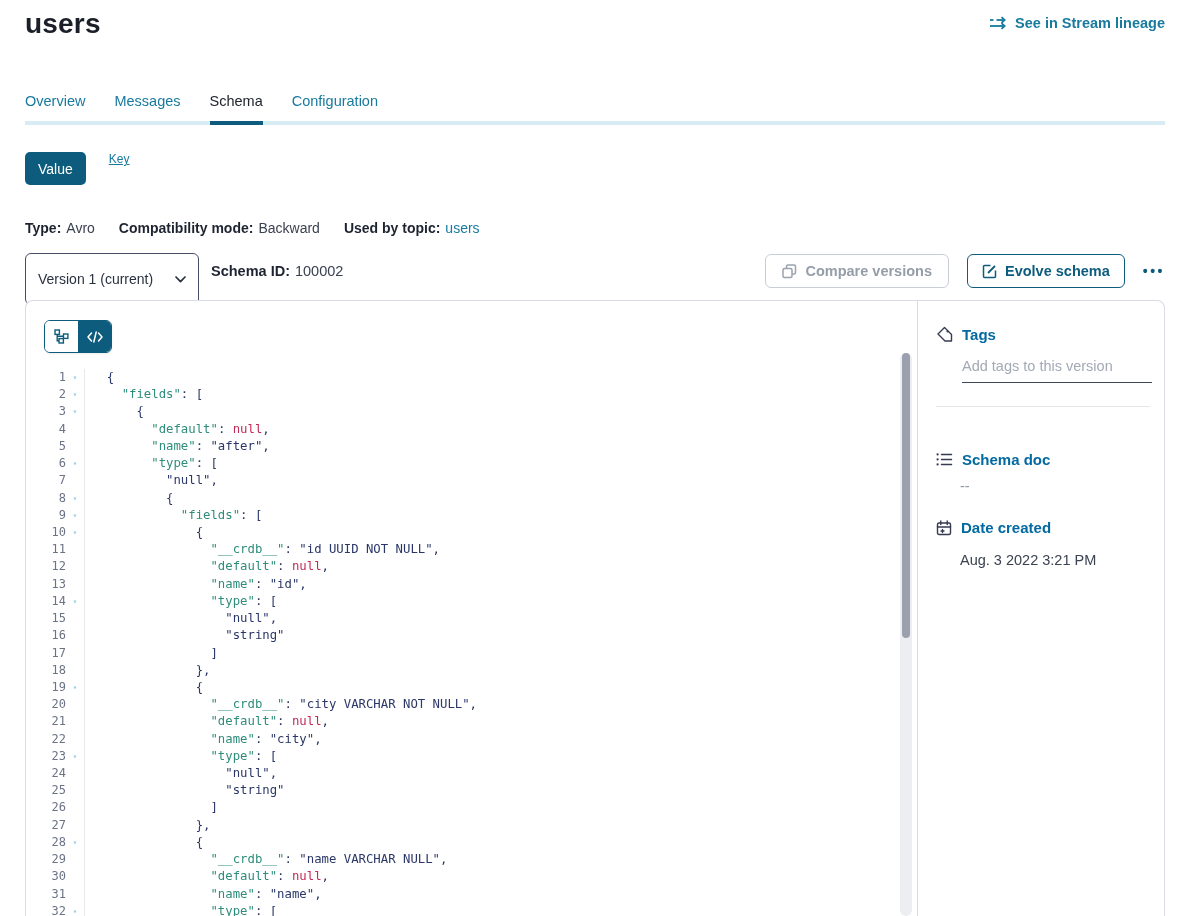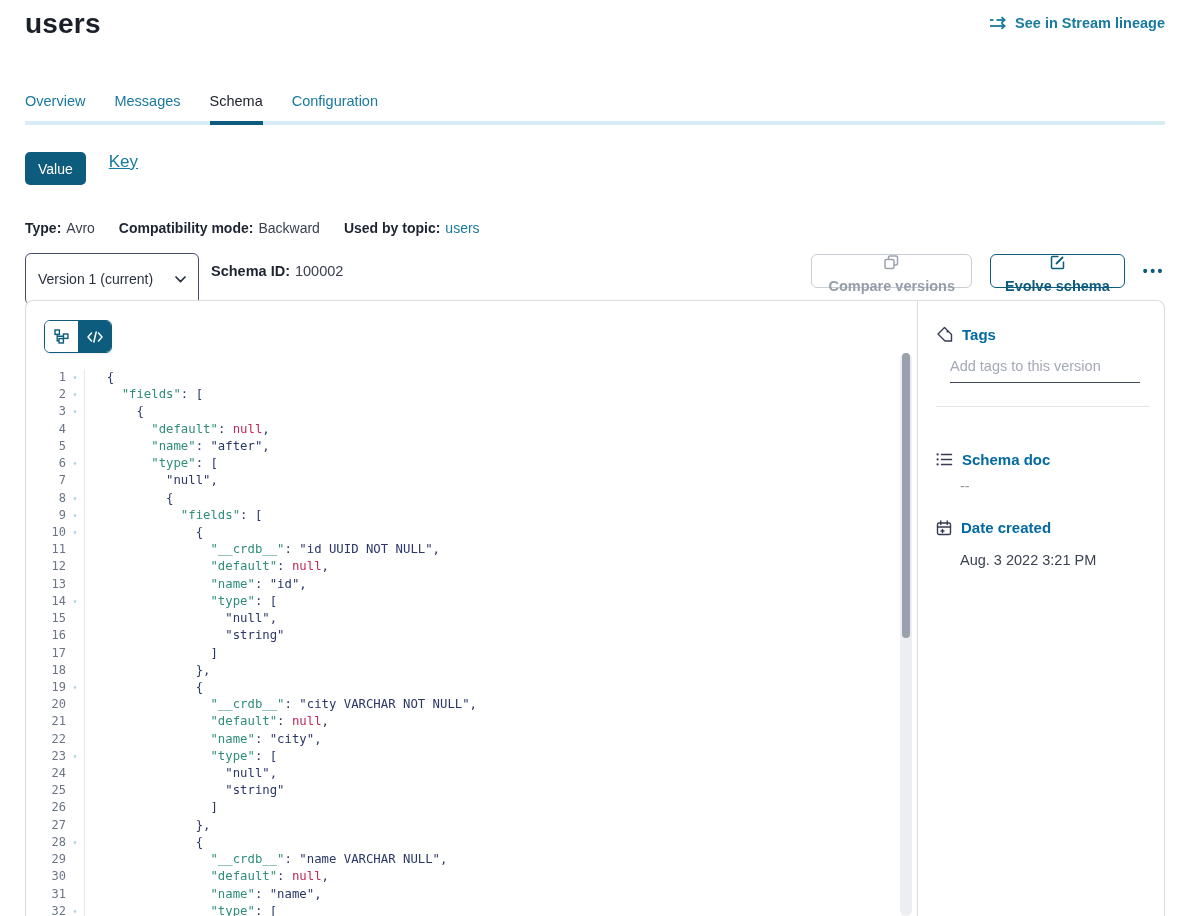--- a/index.html
+++ b/index.html
@@ -22,40 +22,40 @@
   .tabs { left:25px; right:24px; top:89px; display:flex; gap:29px;
     border-bottom:4px solid var(--tabbar); }
   .tab { font-size:14.5px; color:var(--link); padding:4px 0 12px 0; cursor:pointer;
     border-bottom:4px solid transparent; margin-bottom:-4px; }
   .tab.active { color:#20252e; border-bottom-color:var(--primary); }
 
   
   .vk { left:25px; top:152px; display:flex; align-items:flex-start; gap:23px; }
   .vk-value { background:var(--primary); color:#fff; font-size:14px; border:none;
     height:33px; padding:0 13px; border-radius:5px; cursor:pointer; font-family:inherit; }
-  .vk-key { color:var(--link); font-size:17px; cursor:pointer;text-decoration:underline; }
+  .vk-key { color:var(--link); font-size:12px; cursor:pointer;text-decoration:underline; }
 
   
   .meta { left:25px; top:220px; display:flex; gap:24px; font-size:14px; }
   .meta .pair { display:flex; gap:5px; }
   .meta b { color:var(--dark); font-weight:700; }
   .meta .val { color:var(--text); }
   .meta .link { color:var(--link); cursor:pointer; }
 
   
   .version-select { left:25px; top:253px; width:174px; height:52px; border:1px solid #454e66;
     border-radius:6px; display:flex; align-items:center; padding:0 12px; gap:8px;
     font-size:14px; color:#2a3140; cursor:pointer; background:#fff; }
   .version-select .vtext { flex:1; }
   .schema-id { left:211px; top:263px; font-size:14.5px; display:flex; gap:5px; }
   .schema-id b { color:var(--dark); }
   .schema-id span.v { color:var(--text); }
   .tool-buttons { right:24px; top:254px; display:flex; align-items:center; gap:18px; }
   .btn { height:34px; border-radius:6px; background:#fff; display:flex; align-items:center;
-    gap:8px; font-size:14.5px; font-weight:600; font-family:inherit; cursor:pointer;flex-direction:column; }
+    gap:8px; font-size:14.5px; font-weight:600; font-family:inherit; cursor:pointer; }
   .btn-compare { border:1px solid #c9cdd5; color:#959da9; padding:0 16px; }
   .btn-evolve { border:1px solid var(--primary); color:var(--primary); padding:0 14px; }
   .more-dots { color:var(--primary); font-size:14px; font-weight:700; letter-spacing:2.5px; cursor:pointer; }
 
   
   .card { left:25px; right:24px; top:300px; bottom:0; border:1px solid var(--border);
     border-bottom:none; border-radius:8px 8px 0 0; background:#fff; overflow:hidden; }
 
   
   .seg { left:18px; top:19px; height:33px; display:flex; border:1px solid var(--primary);
@@ -77,21 +77,21 @@
   .tk-x { color:var(--code-null); }
 
   
   .sb-track { left:874px; top:52px; width:12px; bottom:0; background:#eceef1; border-radius:6px; }
   .sb-thumb { left:876px; top:52px; width:8px; height:285px; background:#9aa0ad; border-radius:4px; }
 
   
   .sidebar { right:0; top:0; bottom:0; width:247px; border-left:1px solid var(--border); }
   .sb-head { display:flex; align-items:center; gap:9px; font-size:15px; font-weight:700; color:#0369a1; }
   .tags-head { left:18px; top:25px; }
-  .tags-input { left:32px; top:53px; width:190px; border:none; border-bottom:1px solid #3f4659;
+  .tags-input { left:44px; top:53px; width:190px; border:none; border-bottom:1px solid #3f4659;
     font-size:14.5px; color:#3a4150; padding:4px 0 8px 0; outline:none; font-family:inherit; }
   .tags-input::placeholder { color:#a3a9b5; }
   .sb-divider { left:18px; top:105px; width:214px; height:1px; background:#e4e6ea; }
   .doc-head { left:18px; top:150px; }
   .doc-value { left:42px; top:177px; font-size:14.5px; color:#9097a4; }
   .date-head { left:18px; top:218px; }
   .date-value { left:42px; top:251px; font-size:14.5px; color:#3b4250; }
 
   svg { display:block; }
 </style>

